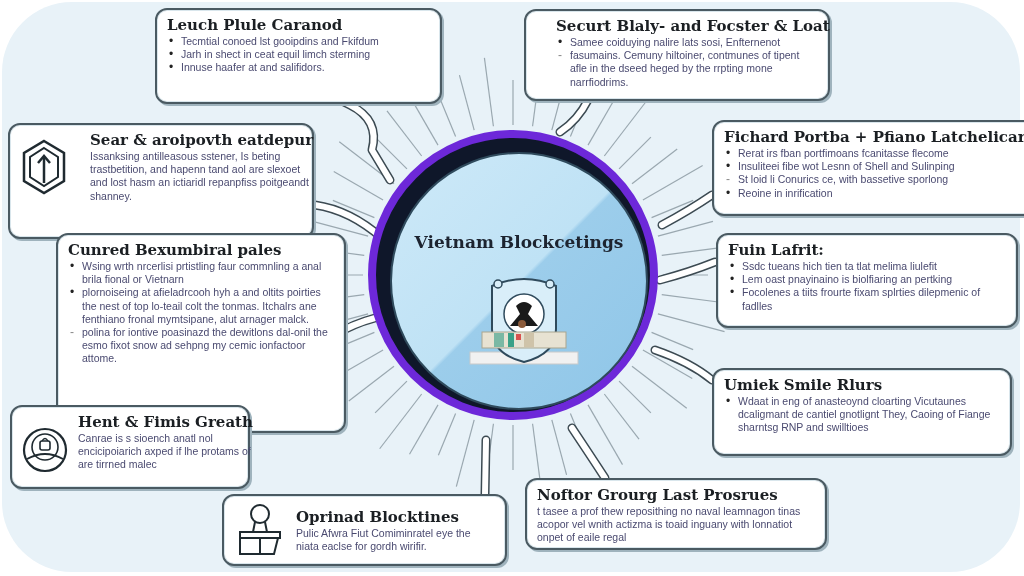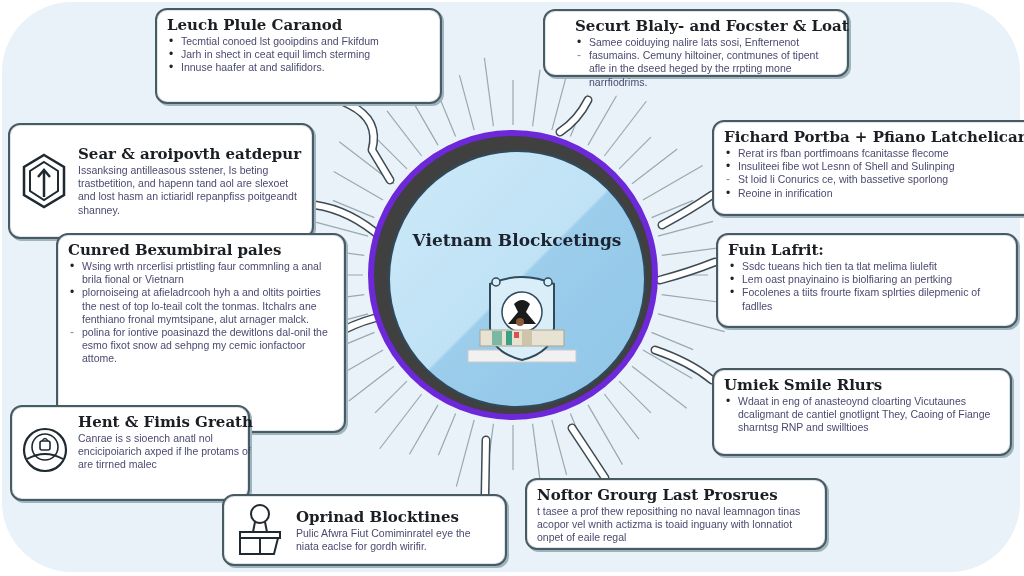--- a/index.html
+++ b/index.html
@@ -40,22 +40,22 @@
   }
   .box li.dash::before { content: "-"; color: #888; }
   .box p { margin: 0; font-size: 10.5px; line-height: 13.2px; color: #4a4a70; }
   .with-icon { display: flex; align-items: flex-start; }
   .with-icon .icon { flex: 0 0 auto; margin-right: 10px; }
   .with-icon .txt { flex: 1 1 auto; }
 
   .center {
     position: absolute; left: 368px; top: 130px; width: 290px; height: 290px;
     border-radius: 50%;
-    background: #404040;
-    border: 6px solid #6d28d9;
+    background: #0f172a;
+    border: 8px solid #6d28d9;
     box-sizing: border-box;
     text-decoration: underline;
   }
   .center-inner {
     position: absolute; left: 14px; top: 14px; width: 258px; height: 258px;
     border-radius: 50%;
     border: 2px solid #2f4a5c;
     box-sizing: border-box;
     background: linear-gradient(135deg, #cde9f8 0%, #bfe2f5 50%, #9ccdeb 51%, #8fc6e8 100%);
   }
@@ -188,29 +188,29 @@
 
 <div class="box" style="left:143px; top:8px; width:287px; height:96px;margin-left:12px;">
   <h3>Leuch Plule Caranod</h3>
   <ul>
     <li>Tecmtial conoed lst gooipdins and Fkifdum</li>
     <li>Jarh in shect in ceat equil limch sterming</li>
     <li>Innuse haafer at and salifidors.</li>
   </ul>
 </div>
 
-<div class="box" style="left:543px; top:9px; width:306px; height:68px;padding-left:30px;">
+<div class="box" style="left:524px; top:9px; width:306px; height:92px;padding-left:30px;">
   <h3>Securt Blaly- and Focster &amp; Loat</h3>
   <ul>
     <li>Samee coiduying nalire lats sosi, Enfternenot</li>
     <li class="dash">fasumains. Cemuny hiltoiner, contmunes of tipent afle in the dseed heged by the rrpting mone narrfiodrims.</li>
   </ul>
 </div>
 
-<div class="box with-icon" style="left:8px; top:123px; width:306px; height:116px; padding-top:20px;">
+<div class="box with-icon" style="left:8px; top:123px; width:306px; height:116px; padding-top:6px;gap:12px;">
   <svg class="icon" width="48" height="56" viewBox="0 0 48 56" style="margin-top:8px;">
     <polygon points="24,2 44,14 44,42 24,54 4,42 4,14" fill="none" stroke="#1f2a30" stroke-width="2.5"></polygon>
     <polygon points="24,9 38,18 38,38 24,47 10,38 10,18" fill="none" stroke="#1f2a30" stroke-width="2"></polygon>
     <line x1="24" y1="44" x2="24" y2="18" stroke="#1f2a30" stroke-width="2.5"></line>
     <polyline points="18,24 24,17 30,24" fill="none" stroke="#1f2a30" stroke-width="2.5"></polyline>
   </svg>
   <div class="txt" style="padding-left:50px; margin-left:-50px;">
     <h3>Sear &amp; aroipovth eatdepur</h3>
     <p>Issanksing antilleasous sstener, Is beting trastbetition, and hapenn tand aol are slexoet and lost hasm an ictiaridl repanpfiss poitgeandt shanney.</p>
   </div>
@@ -237,21 +237,21 @@
 
 <div class="box" style="left:716px; top:233px; width:302px; height:95px;">
   <h3>Fuin Lafrit:</h3>
   <ul>
     <li>Ssdc tueans hich tien ta tlat melima liulefit</li>
     <li>Lem oast pnayinaino is biolfiaring an pertking</li>
     <li>Focolenes a tiits frourte fixam splrties dilepmenic of fadlles</li>
   </ul>
 </div>
 
-<div class="box with-icon" style="left:10px; top:405px; width:240px; height:96px;">
+<div class="box with-icon" style="left:10px; top:405px; width:240px; height:84px;">
   <svg class="icon" width="46" height="50" viewBox="0 0 46 50" style="margin-top:12px; margin-right:10px;">
     <circle cx="23" cy="25" r="21" fill="none" stroke="#1f2a30" stroke-width="2.2"></circle>
     <circle cx="23" cy="22" r="13" fill="none" stroke="#1f2a30" stroke-width="1.6"></circle>
     <path d="M5 34 Q23 24 41 34" fill="none" stroke="#1f2a30" stroke-width="2"></path>
     <rect x="18" y="16" width="10" height="9" rx="2" fill="none" stroke="#1f2a30" stroke-width="1.6"></rect>
     <path d="M20 16 Q23 11 26 16" fill="none" stroke="#1f2a30" stroke-width="1.4"></path>
   </svg>
   <div class="txt">
     <h3>Hent &amp; Fimis Greath</h3>
     <p>Canrae is s sioench anatl nol encicipoiarich axped if lhe protams of are tirrned malec</p>

